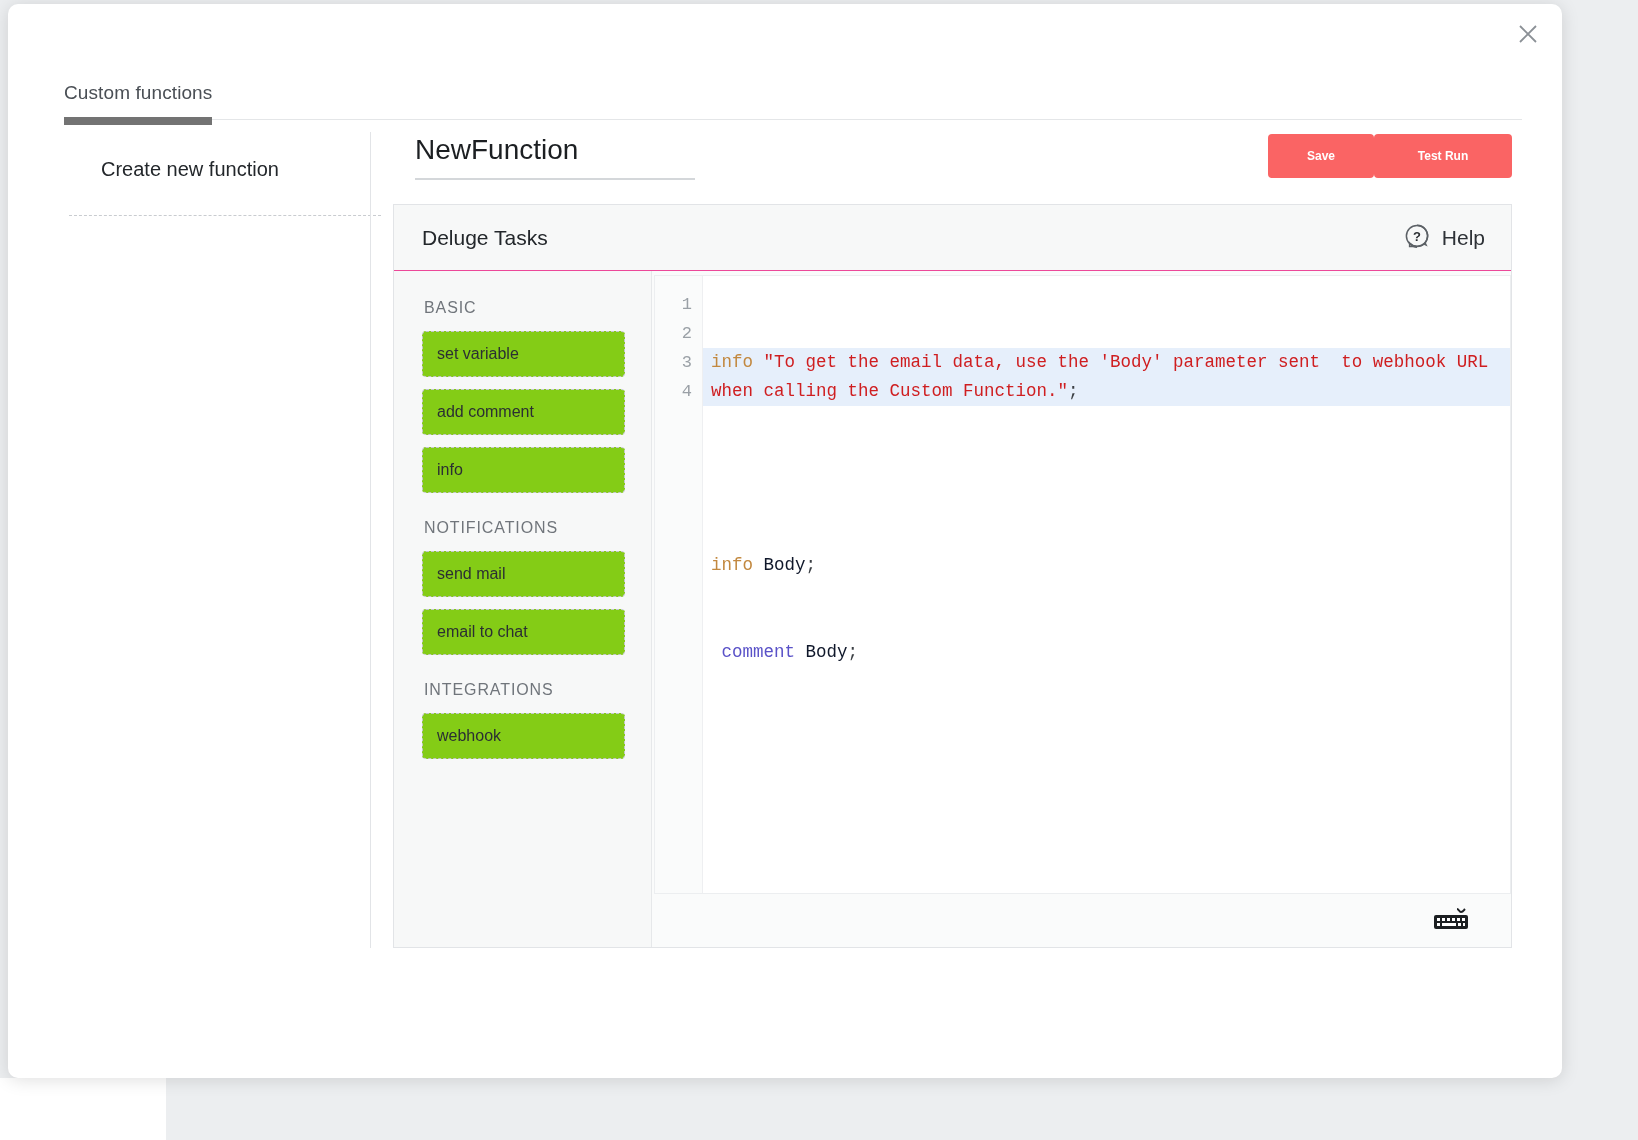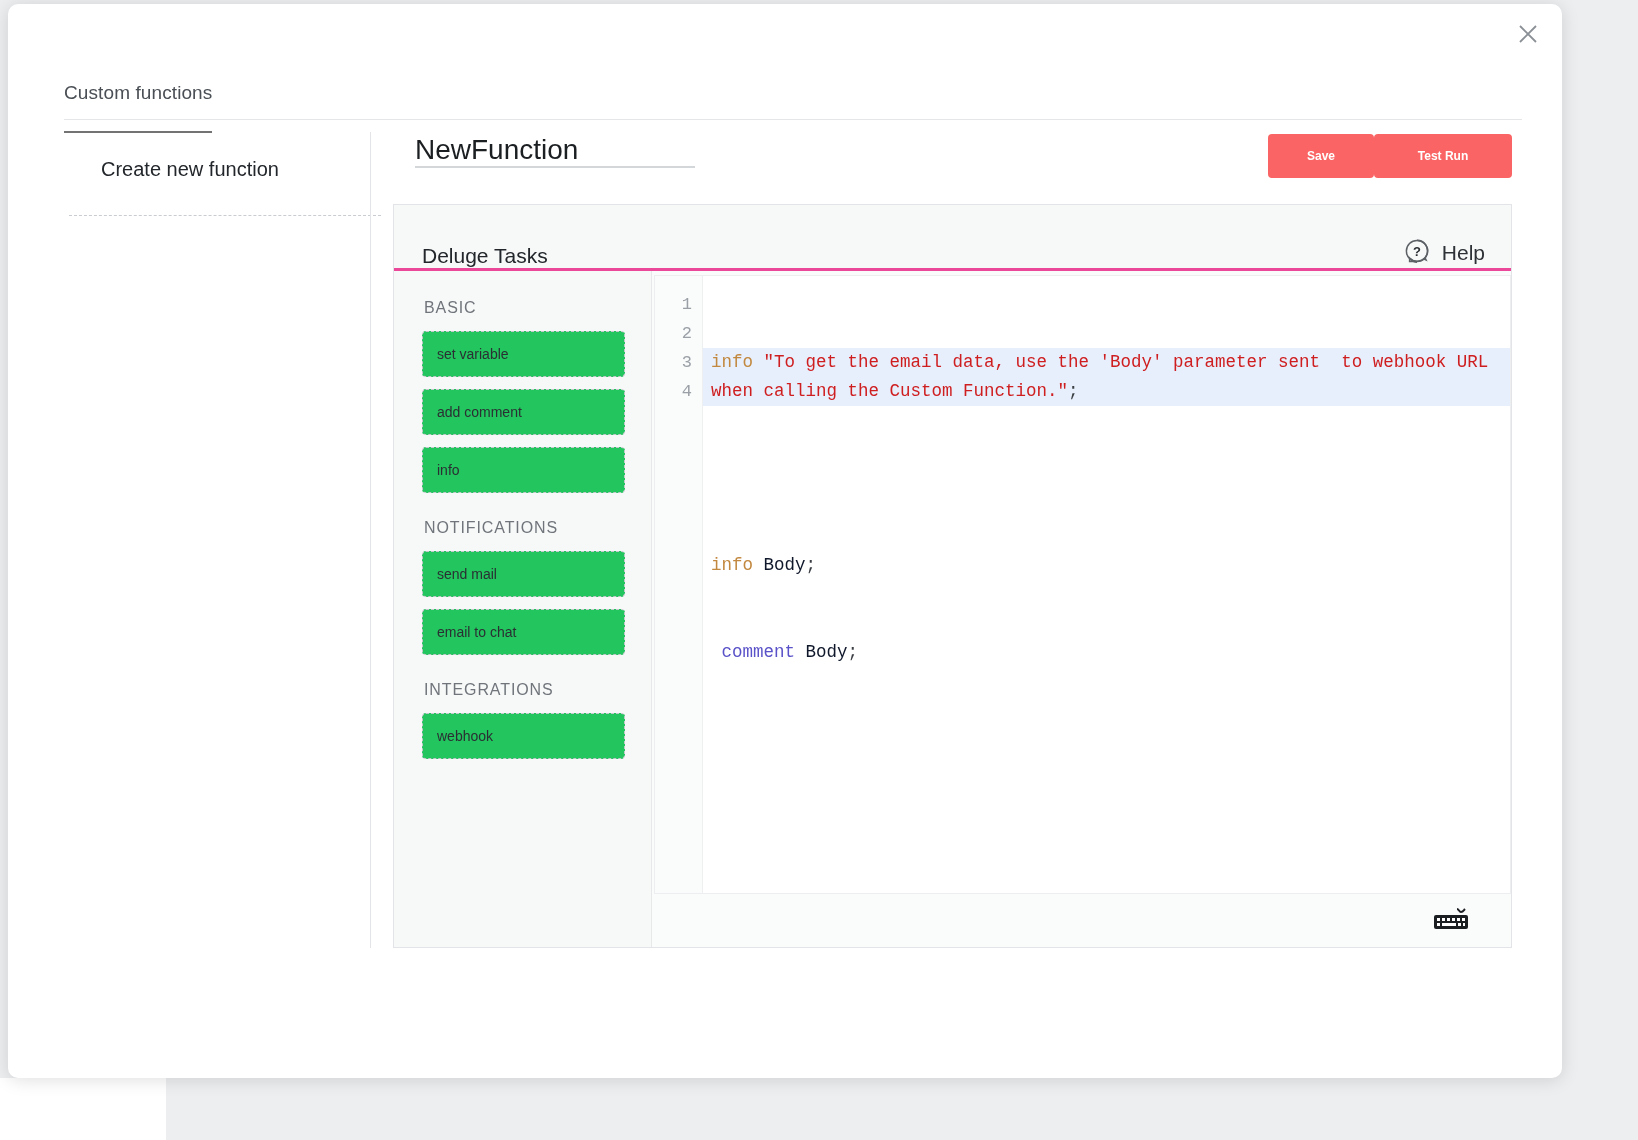--- a/index.html
+++ b/index.html
@@ -44,22 +44,22 @@
     left: 56px;
     top: 78px;
     right: 40px;
     border-bottom: 1px solid #e4e6e8;
     height: 38px;
   }
   #tab-custom-functions {
     display: inline-block;
     font-size: 19px;
     color: #4a4f55;
-    padding-bottom: 27px;
-    border-bottom: 2px solid #737373;
+    padding-bottom: 13px;
+    border-bottom: 8px solid #737373;
     cursor: pointer;
     letter-spacing: 0.1px;
   }
 
   
   #left-col {
     position: absolute;
     left: 61px;
     top: 128px;
     width: 312px;
@@ -93,21 +93,21 @@
   #fn-name-input {
     position: absolute;
     left: 22px;
     top: 2px;
     width: 280px;
     font-size: 28px;
     color: #1c1f22;
     border: none;
     border-bottom: 2px solid #d4d7da;
     outline: none;
-    padding: 0 0 0 0;
+    padding: 0 0 12px 0;
     font-family: "Liberation Sans", sans-serif;
     background: transparent;
   }
 
   .action-btn {
     position: absolute;
     top: 2px;
     height: 44px;
     border: none;
     border-radius: 4px;
@@ -130,23 +130,23 @@
     bottom: 0;
     border: 1px solid #e2e4e7;
     background: #ffffff;
     display: flex;
     flex-direction: column;
   }
 
   #editor-header {
     height: 66px;
     background: #f7f8f8;
-    border-bottom: 3px solid #ec4899;
-    display: flex;
-    align-items: flex-end;
+    border-bottom: 1px solid #ec4899;
+    display: flex;
+    align-items: center;
     padding: 0 26px 0 28px;
     flex: 0 0 auto;
   }
   #deluge-tasks-title {
     font-size: 21px;
     color: #23272b;
   }
   #help-group {
     margin-left: auto;
     display: flex;
@@ -176,25 +176,25 @@
     font-size: 16px;
     letter-spacing: 0.9px;
     color: #70757b;
     margin: 0 0 14px 2px;
   }
   .task-group + .task-group { margin-top: 26px; }
   .task-chip {
     height: 46px;
     border: 1px dashed #c4c7cb;
     border-radius: 4px;
-    background: #22c55e;
+    background: #84cc16;
     display: flex;
     align-items: center;
     padding-left: 14px;
-    font-size: 14px;
+    font-size: 16px;
     color: #2b2f33;
     margin-bottom: 12px;
     cursor: grab;
   }
 
   
   #code-area {
     flex: 1 1 auto;
     display: flex;
     flex-direction: column;

